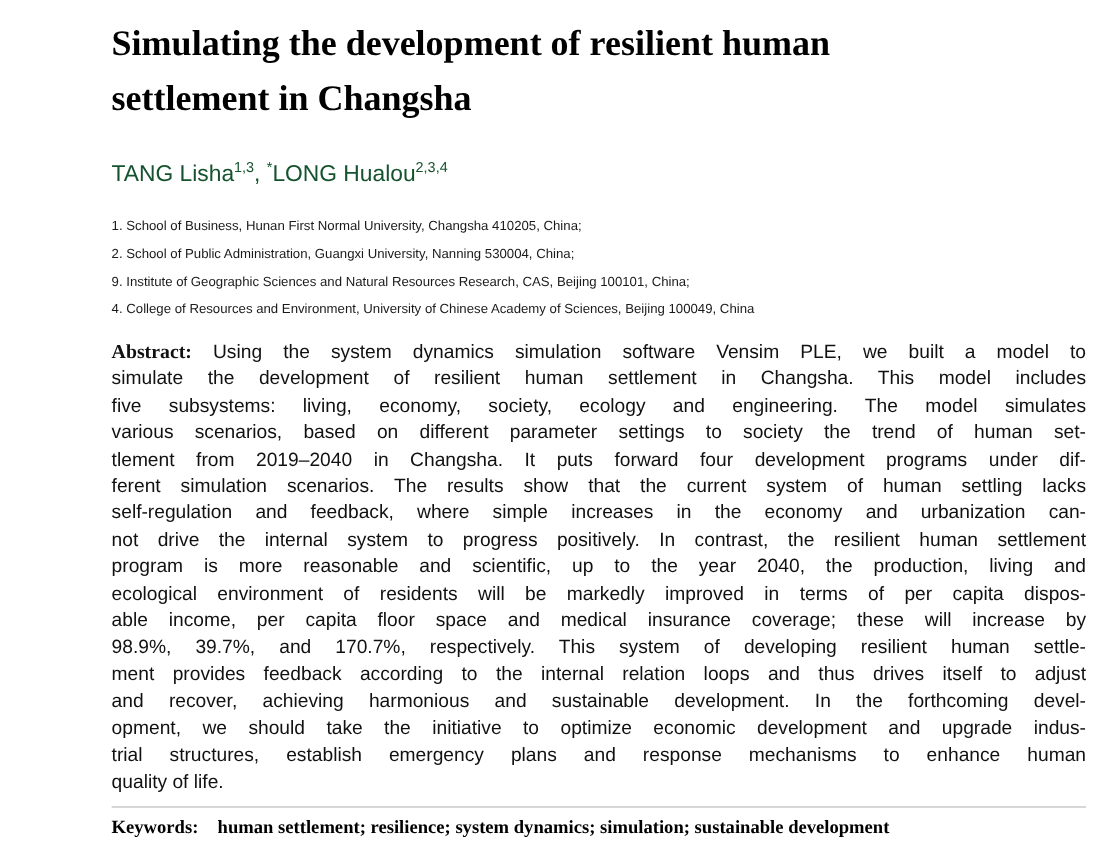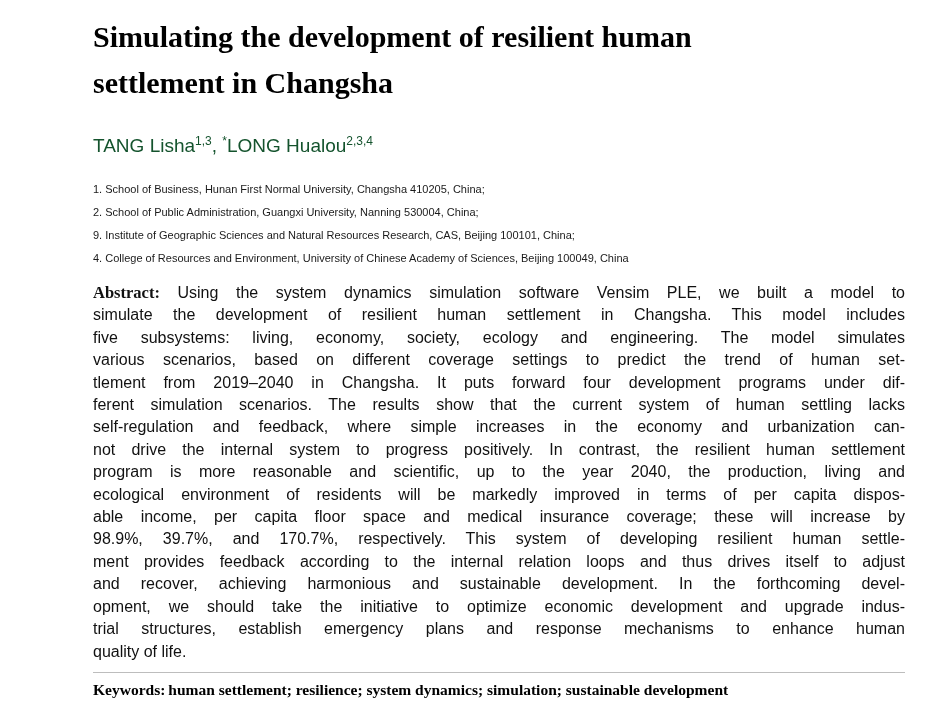--- a/index.html
+++ b/index.html
@@ -62,21 +62,21 @@
   }
 
   
   .keywords {
     position: absolute; left: 93px; top: 680px; width: 812px;
     font-family: "Liberation Serif", "DejaVu Serif", serif;
     font-weight: bold;
     font-size: 15.5px; line-height: 19px;
     color: #000;
   }
-  .kw-text { margin-left: 3px; }
+  .kw-text { margin-left: 16px; }
 </style>
 </head>
 <body>
 
 <div class="page">
 
   <div class="title">
     <div>Simulating the development of resilient human</div>
     <div>settlement in Changsha</div>
   </div>
@@ -87,21 +87,21 @@
     <div>1. School of Business, Hunan First Normal University, Changsha 410205, China;</div>
     <div>2. School of Public Administration, Guangxi University, Nanning 530004, China;</div>
     <div>9. Institute of Geographic Sciences and Natural Resources Research, CAS, Beijing 100101, China;</div>
     <div>4. College of Resources and Environment, University of Chinese Academy of Sciences, Beijing 100049, China</div>
   </div>
 
   <div class="abstract">
     <div class="jline"><span class="abs-label">Abstract:</span> <span>Using the system dynamics simulation software Vensim PLE, we built a model to</span></div>
     <div class="jline">simulate the development of resilient human settlement in Changsha. This model includes</div>
     <div class="jline">five subsystems: living, economy, society, ecology and engineering. The model simulates</div>
-    <div class="jline">various scenarios, based on different coverage settings to predict the trend of human set-</div>
+    <div class="jline">various scenarios, based on different parameter settings to society the trend of human set-</div>
     <div class="jline">tlement from 2019–2040 in Changsha. It puts forward four development programs under dif-</div>
     <div class="jline">ferent simulation scenarios. The results show that the current system of human settling lacks</div>
     <div class="jline">self-regulation and feedback, where simple increases in the economy and urbanization can-</div>
     <div class="jline">not drive the internal system to progress positively. In contrast, the resilient human settlement</div>
     <div class="jline">program is more reasonable and scientific, up to the year 2040, the production, living and</div>
     <div class="jline">ecological environment of residents will be markedly improved in terms of per capita dispos-</div>
     <div class="jline">able income, per capita floor space and medical insurance coverage; these will increase by</div>
     <div class="jline">98.9%, 39.7%, and 170.7%, respectively. This system of developing resilient human settle-</div>
     <div class="jline">ment provides feedback according to the internal relation loops and thus drives itself to adjust</div>
     <div class="jline">and recover, achieving harmonious and sustainable development. In the forthcoming devel-</div>

